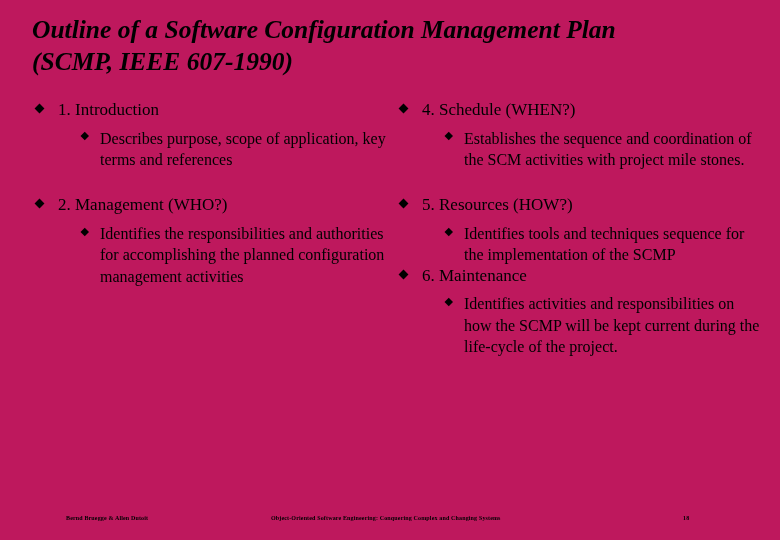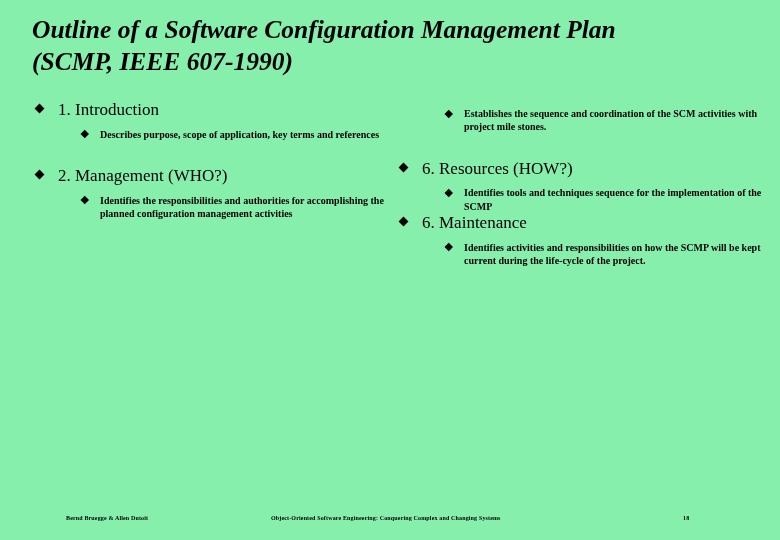--- a/index.html
+++ b/index.html
@@ -12,21 +12,21 @@
     height: 540px;
     position: relative;
     overflow: hidden;
     font-family: "Liberation Serif", "DejaVu Serif", serif;
     color: #000000;
   }
 
   .slide {
     position: absolute;
     inset: 0;
-    background: #86efac;
+    background: #be185d;
   }
 
   
   .title {
     position: absolute;
     left: 32px;
     top: 14px;
     width: 716px;
     font-family: "Liberation Serif", "DejaVu Serif", serif;
     font-weight: bold;
@@ -72,23 +72,23 @@
     background: #000000;
     transform: rotate(45deg);
   }
   .b1 > .txt { display: block; }
 
   
   .b2 {
     position: relative;
     padding-left: 22px;
     margin-left: 50px;
-    font-size: 10px;
+    font-size: 16px;
     line-height: 1.33;
-    font-weight: bold;
+    font-weight: normal;
     color: #000000;
   }
   .b2 > .marker {
     position: absolute;
     left: 4px;
     top: 0.35em;
     width: 5.5px;
     height: 5.5px;
     background: #000000;
     transform: rotate(45deg);
@@ -161,28 +161,32 @@
       <div class="b2 gap-tight">
         <span class="marker"></span>
         <span class="txt">Identifies the responsibilities and authorities for accomplishing the planned configuration management activities</span>
       </div>
 
 
     </div>
 
     <div class="col col-right">
 
+      <div class="b1">
+        <span class="marker"></span>
+        <span class="txt">4. Schedule (WHEN?)</span>
+      </div>
       <div class="b2 gap-tight">
         <span class="marker"></span>
         <span class="txt">Establishes the sequence and coordination of the SCM activities with project mile stones.</span>
       </div>
 
       <div class="b1 gap-after-b2">
         <span class="marker"></span>
-        <span class="txt">6. Resources (HOW?)</span>
+        <span class="txt">5. Resources (HOW?)</span>
       </div>
       <div class="b2 gap-tight">
         <span class="marker"></span>
         <span class="txt">Identifies tools and techniques sequence for the implementation of the SCMP</span>
       </div>
 
       <div class="b1 gap-after-b1">
         <span class="marker"></span>
         <span class="txt">6. Maintenance</span>
       </div>

